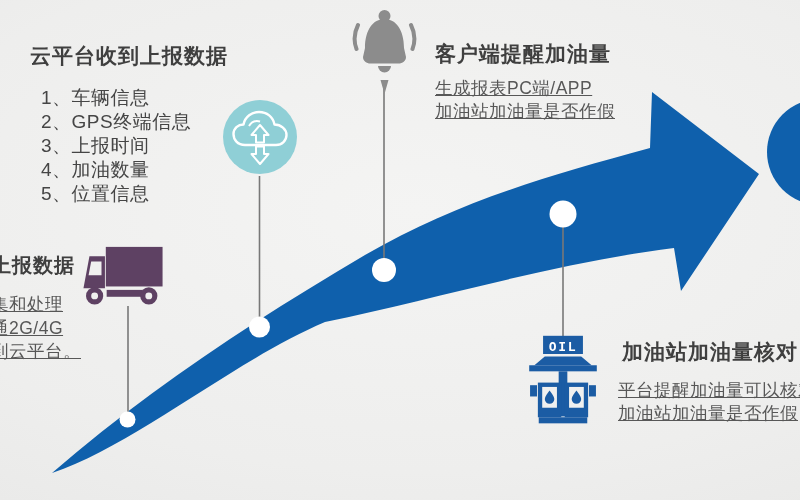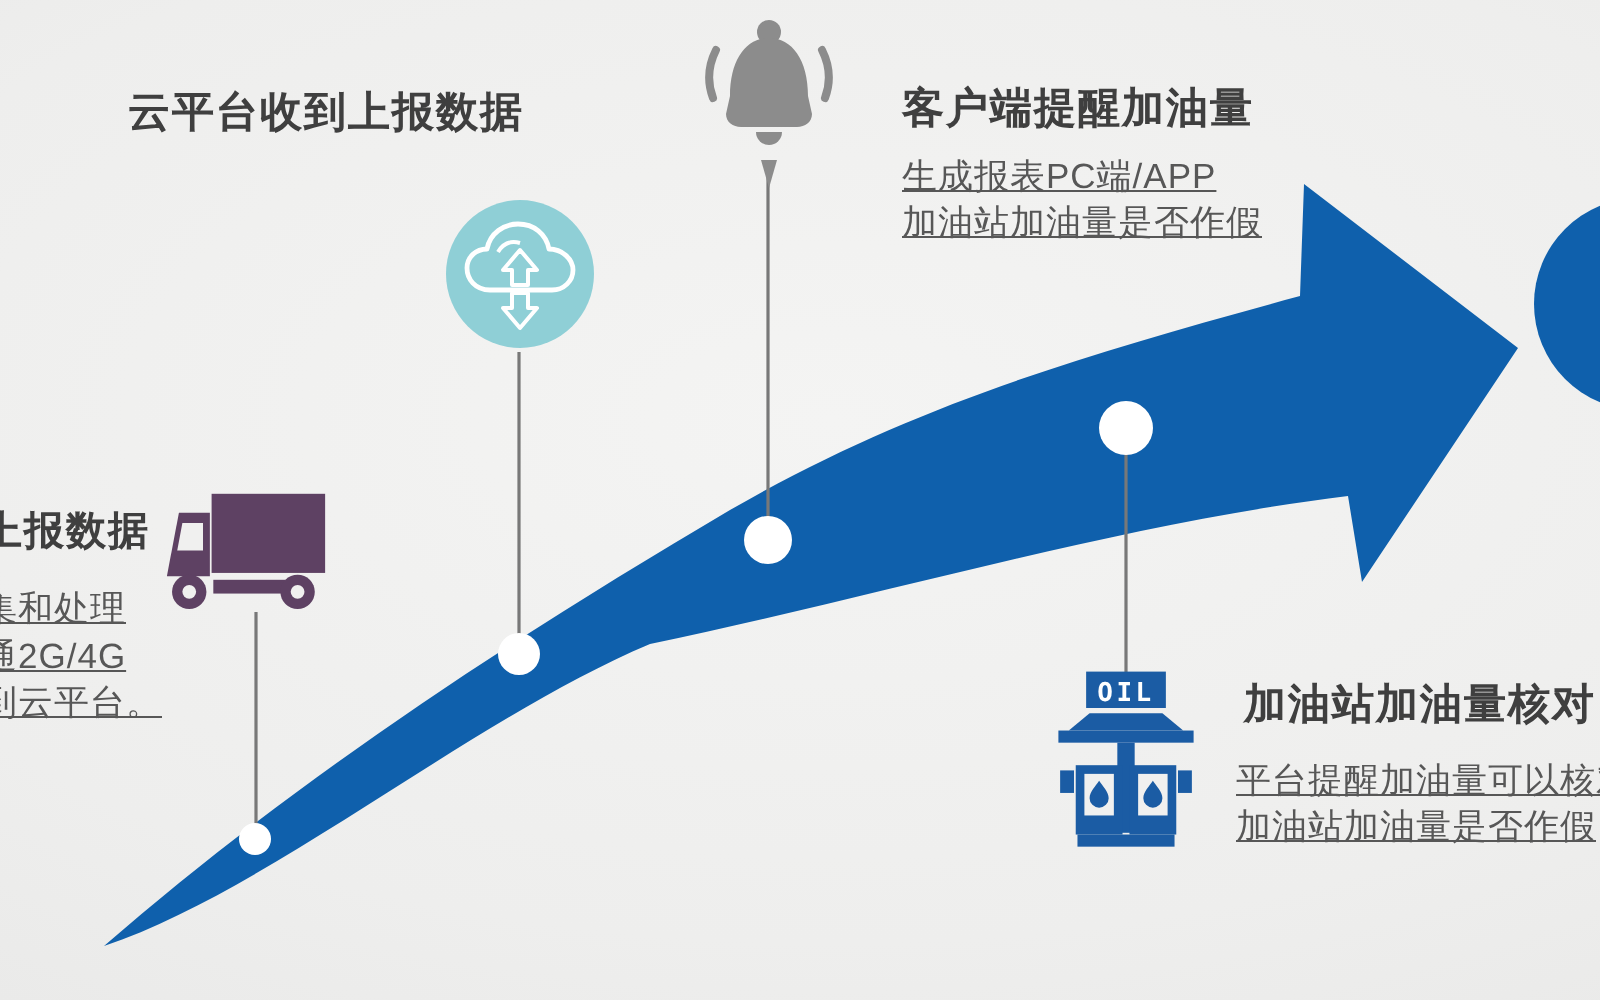--- a/index.html
+++ b/index.html
@@ -112,25 +112,32 @@
       <rect x="75" y="59" width="8" height="13"></rect>
       <rect x="17" y="96" width="56" height="7"></rect>
     </g>
     <rect fill="#f0f0ef" x="21" y="61" width="17" height="24"></rect>
     <rect fill="#f0f0ef" x="52" y="61" width="17" height="24"></rect>
     <path d="M29.5 65 C31.5 68 35 71.5 35 75 A5.5 5.5 0 1 1 24 75 C24 71.5 27.5 68 29.5 65 Z" fill="#1b5ca4"></path>
     <path d="M60.5 65 C62.5 68 66 71.5 66 75 A5.5 5.5 0 1 1 55 75 C55 71.5 58.5 68 60.5 65 Z" fill="#1b5ca4"></path>
     <text x="45" y="19" text-anchor="middle" fill="#ffffff" font-family="DejaVu Sans Mono, monospace" font-size="15" font-weight="bold" letter-spacing="2">OIL</text>
   </svg>
 
-  <div class="abs" style="left:64px;top:42px;">
+  <div class="abs" style="left:30px;top:42px;">
     <div class="stage-title" style="color:#3f3f3f;">云平台收到上报数据</div>
+    <div class="stage-list" style="color:#454545;margin-top:16px;margin-left:11px;">
+      <div>1、车辆信息</div>
+      <div>2、GPS终端信息</div>
+      <div>3、上报时间</div>
+      <div>4、加油数量</div>
+      <div>5、位置信息</div>
+    </div>
   </div>
 
-  <div class="abs" style="left:451px;top:40px;">
+  <div class="abs" style="left:435px;top:40px;">
     <div class="stage-title" style="color:#3f3f3f;">客户端提醒加油量</div>
     <div class="stage-body" style="color:#575757;margin-top:9px;">
       <div>生成报表PC端/APP</div>
       <div>加油站加油量是否作假</div>
     </div>
   </div>
 
   <div class="abs" style="left:-9px;top:252px;">
     <div class="stage-title" style="color:#3f3f3f;font-size:20px;">上报数据</div>
     <div class="stage-body" style="color:#575757;margin-top:14px;line-height:23.5px;">

